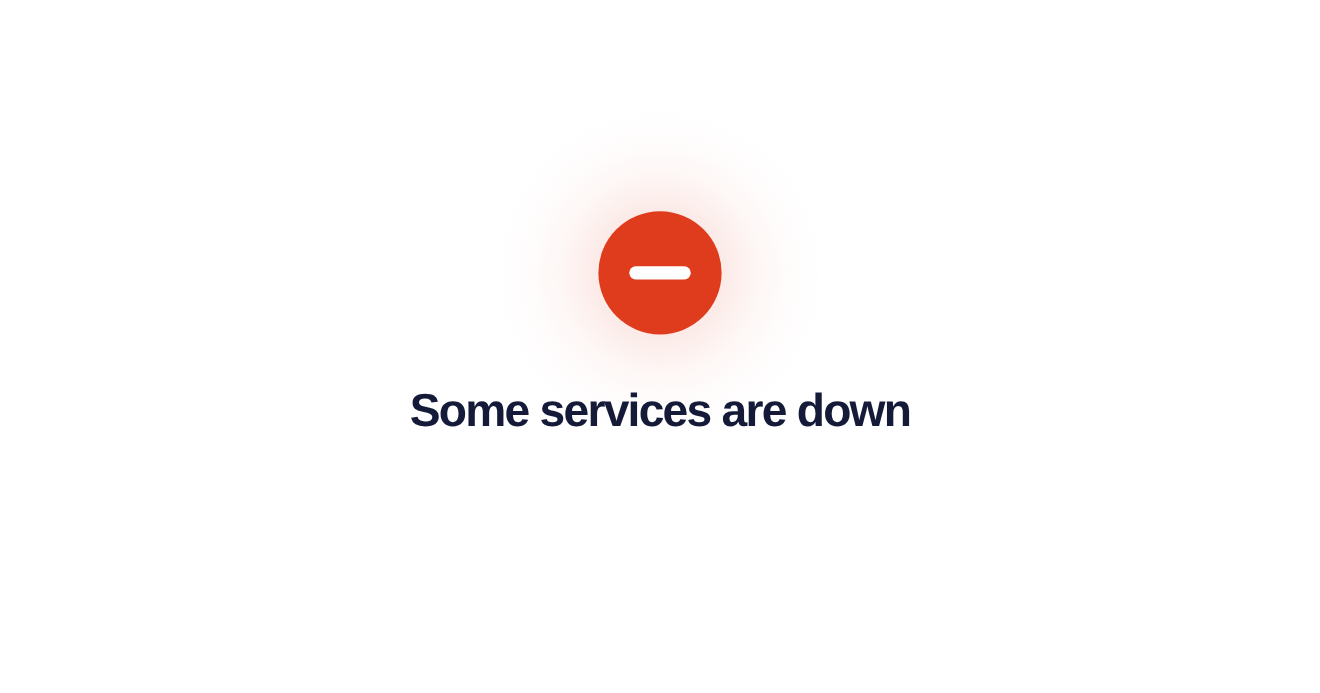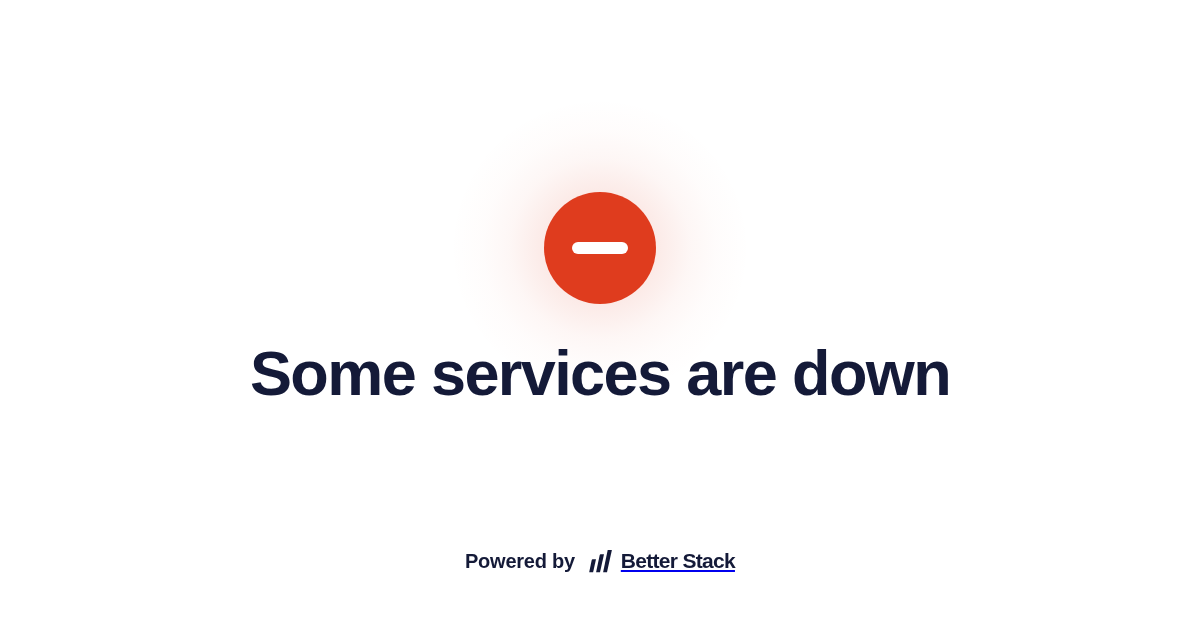--- a/index.html
+++ b/index.html
@@ -78,21 +78,21 @@
   }
 
   
 
   .headline {
     position: absolute;
     top: 336px;
     left: 0;
     width: 1200px;
     text-align: center;
-    font-size: 63px;
+    font-size: 42px;
     line-height: 74px;
     font-weight: 700;
     letter-spacing: -1.6px;
     color: #141a38;
     white-space: nowrap;
   }
 
   
 
   .footer {
@@ -143,26 +143,14 @@
 
   <div class="icon-area">
     <div class="icon-glow"></div>
     <div class="icon-circle">
       <span class="icon-minus"></span>
     </div>
   </div>
 
   <h1 class="headline">Some services are down</h1>
 
-  <div class="footer">
-    <span class="powered-by">Powered by</span>
-
-    <a class="brand" href="#">
-      <svg class="brand-mark" viewBox="0 0 25 23" aria-hidden="true">
-        <path d="M5.1 22.2 H1.2 L3.6 10.4 C3.75 9.7 4.3 9.25 4.95 9.25 H8.0 L5.1 22.2 Z" fill="#141a38"></path>
-        <path d="M12.0 22.2 H8.1 L11.6 5.4 C11.75 4.7 12.3 4.25 12.95 4.25 H16.0 L12.0 22.2 Z" fill="#141a38"></path>
-        <path d="M19.0 22.2 H15.1 L19.6 0.6 C19.75 -0.1 20.3 -0.55 20.95 -0.55 H24.0 L19.0 22.2 Z" fill="#141a38"></path>
-      </svg>
-      <span class="brand-name">Better Stack</span>
-    </a>
-  </div>
 
 </div>
 
 </body></html>

